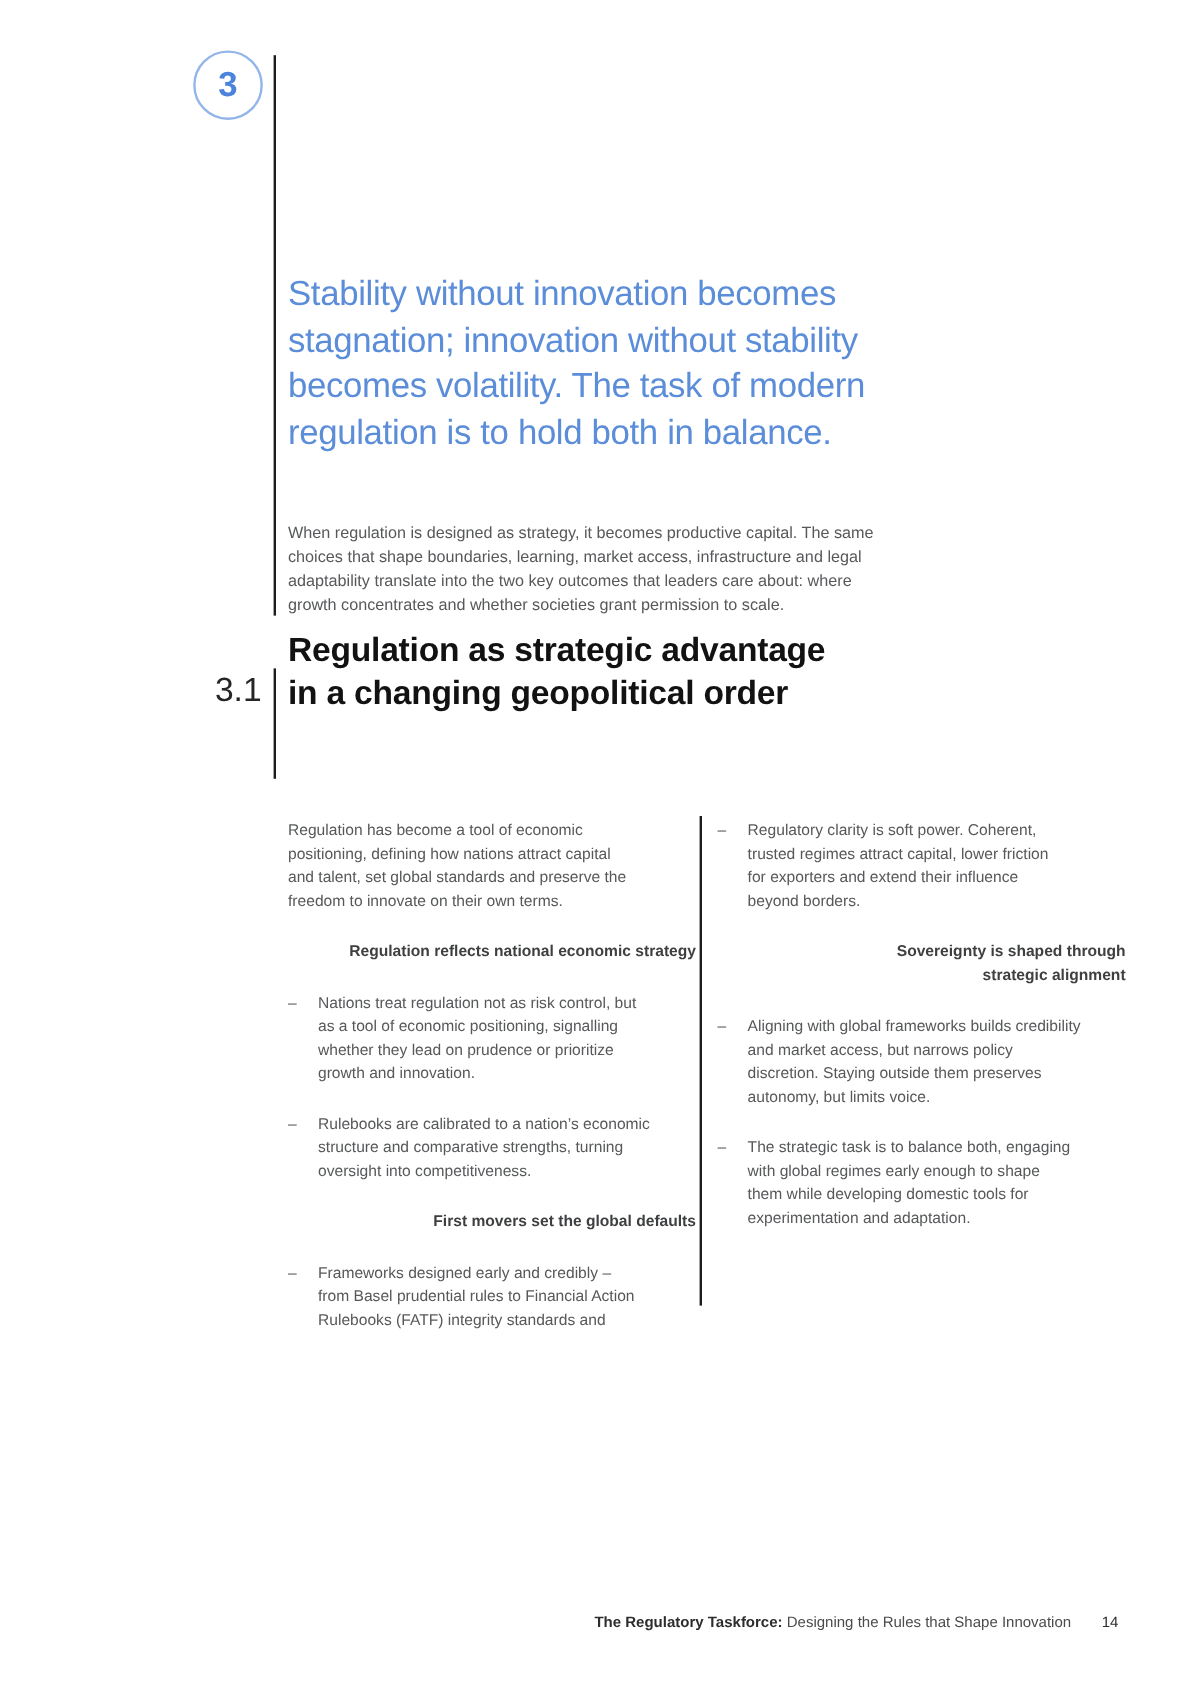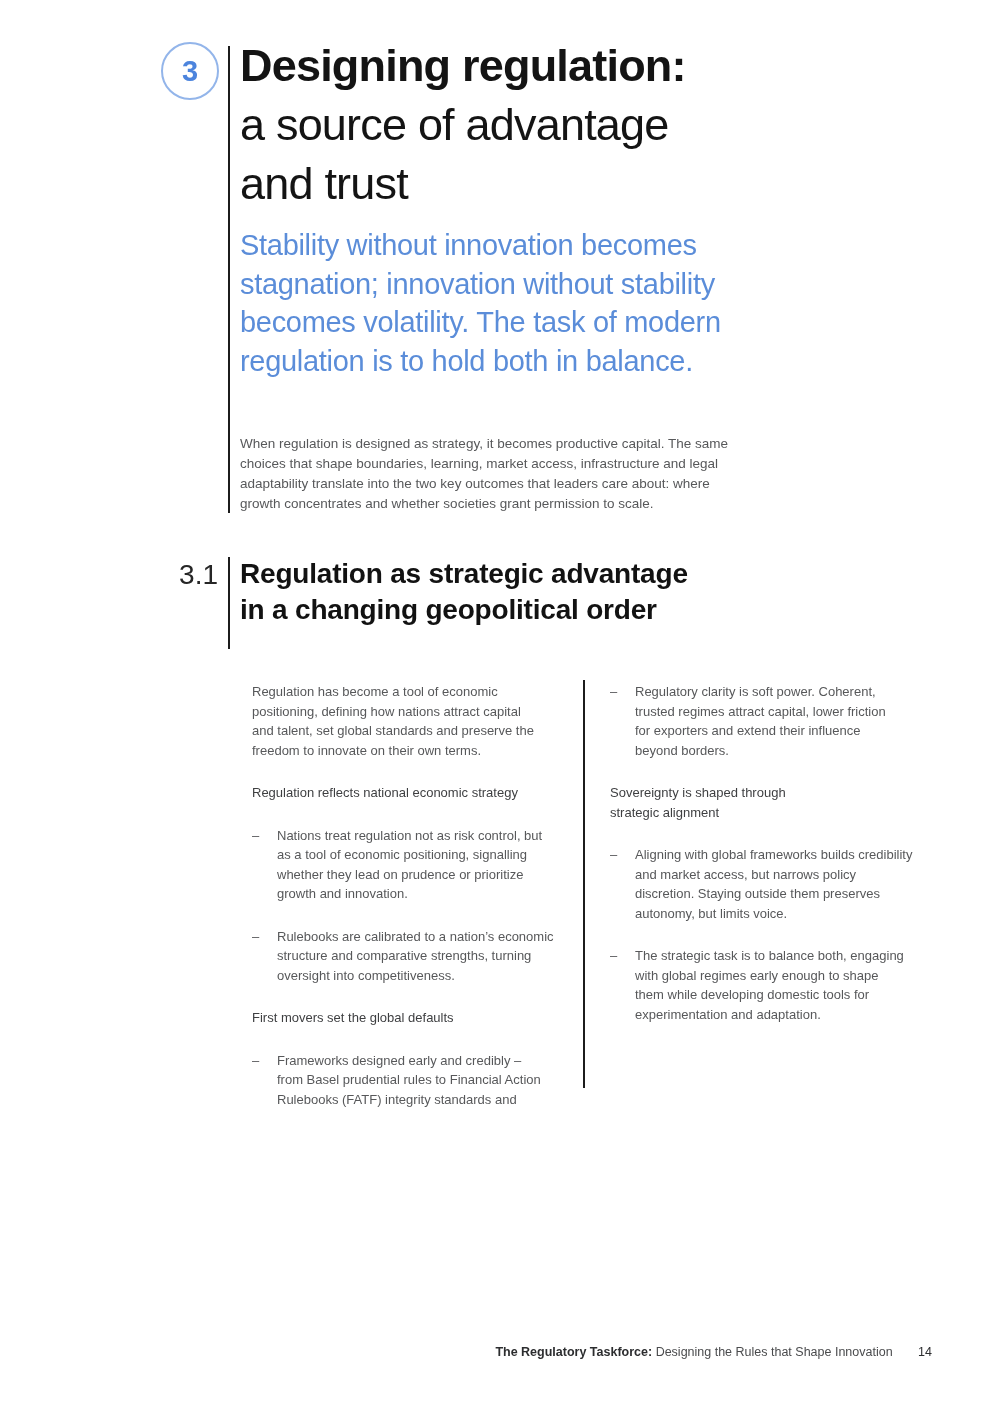--- a/index.html
+++ b/index.html
@@ -55,37 +55,37 @@
     white-space: pre-line;
   }
 
   
   .section-number {
     position: absolute; left: 140px; top: 559px;
     width: 78px; text-align: right;
     font-size: 28px; font-weight: 400; color: #262626;
   }
   .section-heading {
-    position: absolute; left: 240px; top: 556px;
+    position: absolute; left: 240px; top: 524px;
     font-size: 28px; font-weight: 700; line-height: 36px;
     letter-spacing: -0.2px; color: #121212;
   }
 
   
   .col {
     position: absolute; top: 682px;
     font-size: 13px; line-height: 19.5px;
     color: #57585a;
   }
   .col-left  { left: 240px; width: 340px; }
   .col-right { left: 598px; width: 340px; }
 
-  .para, .bullet, .subheading { margin: 0 0 23px 12px; }
+  .para, .bullet, .subheading { margin: 0 0 23px 0; }
   .para { white-space: pre-line; }
-  .subheading { font-weight: 400; color: #3e3f41; white-space: pre-line; }
+  .subheading { font-weight: 700; color: #3e3f41; white-space: pre-line; text-align: right; }
   .bullet { display: flex; }
   .dash { flex: 0 0 25px; width: 25px; }
   .bullet-text { flex: 1; white-space: pre-line; }
 
   
   .footer {
     position: absolute; right: 60px; top: 1345px;
     font-size: 12.5px; color: #4a4b4d; white-space: nowrap;
   }
   .f-bold { font-weight: 700; color: #2c2d2f; }
@@ -95,25 +95,20 @@
 <body>
 
 <div class="page">
 
   <div class="chapter-badge">
     <span>3</span>
   </div>
 
   <div class="header-rule"></div>
 
-  <div class="chapter-title">
-    <div class="t-bold">Designing regulation:</div>
-    <div class="t-reg">a source of advantage</div>
-    <div class="t-reg">and trust</div>
-  </div>
 
   <div class="subtitle">Stability without innovation becomes
 stagnation; innovation without stability
 becomes volatility. The task of modern
 regulation is to hold both in balance.</div>
 
   <div class="intro">When regulation is designed as strategy, it becomes productive capital. The same
 choices that shape boundaries, learning, market access, infrastructure and legal
 adaptability translate into the two key outcomes that leaders care about: where
 growth concentrates and whether societies grant permission to scale.</div>

